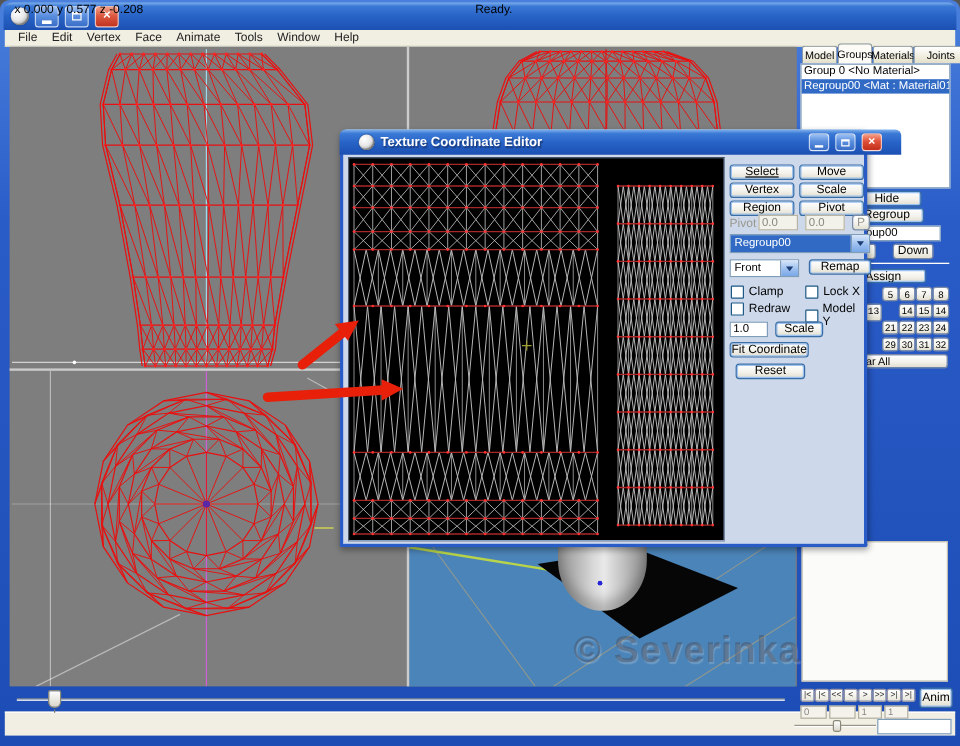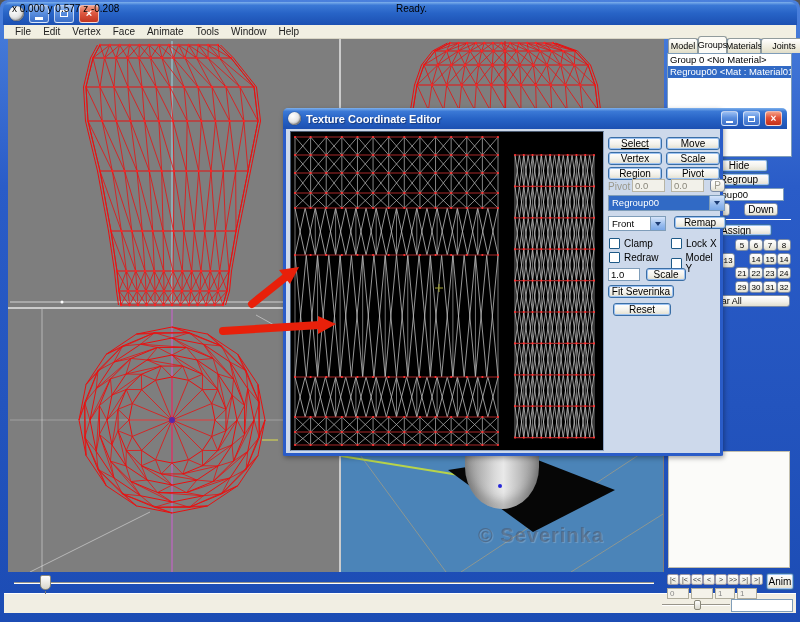--- a/index.html
+++ b/index.html
@@ -68,34 +68,34 @@
     background:linear-gradient(180deg,#fefefe,#d8d6ca);border:1px solid #8a887a;border-radius:2px 2px 5px 5px;}
   .tick{left:45px;top:591px;width:1px;height:3px;background:#777;z-index:5;}
   .statusbar{left:4px;top:593px;width:792px;height:20px;background:#f1eee3;border-top:1px solid #fff;z-index:4;}
   .statustext{position:absolute;font-size:10px;color:#000;top:3px;z-index:5;}
   .pbtn{position:absolute;width:12px;height:11px;font-size:7px;color:#333;display:flex;align-items:center;justify-content:center;
     background:linear-gradient(180deg,#fff,#e8e6da);border:1px solid #9a98a8;border-radius:2px;z-index:6;padding:0;}
   .pfield{position:absolute;height:11px;background:#f4f2ea;border:1px solid #b0ad9d;font-size:8px;color:#888;padding:0 2px;z-index:6;}
   
   #dialog{left:283px;top:108px;width:440px;height:348px;z-index:100;background:#cdd9eb;
     border:3px solid #2a5cc8;border-top:none;border-radius:6px 6px 2px 2px;box-shadow:1px 2px 5px rgba(0,0,0,.35);}
-  .dlgtitle{position:absolute;left:-3px;top:0;width:504px;height:21px;border-radius:5px 5px 0 0;
+  .dlgtitle{position:absolute;left:-3px;top:0;width:468px;height:21px;border-radius:5px 5px 0 0;
     background:linear-gradient(180deg,#7fb1ec 0%,#3b79d6 16%,#2763c6 52%,#1c50b2 100%);
-    display:flex;align-items:center;gap:5px;padding:0 5px;}
+    display:flex;align-items:center;gap:5px;padding:0 16px;}
   .dlgtitle .t{color:#fff;font-size:11px;font-weight:bold;text-shadow:1px 1px 1px #1a3a7a;flex:1;}
   .dlgbtn{width:17px;height:15px;border-radius:3px;border:1px solid rgba(255,255,255,.65);
     background:linear-gradient(180deg,#9cc0f4,#5a8ede 45%,#3a6ec8);display:flex;align-items:center;justify-content:center;
     color:#fff;font-size:10px;font-weight:bold;line-height:1;}
   .dlgbtn.red{background:linear-gradient(180deg,#f59f86,#e05038 45%,#c22f1a);}
   #uvcanvas{position:absolute;left:4px;top:23px;width:314px;height:320px;background:#000;
     border:1px solid #8aa0c0;border-top-color:#4a5a70;border-left-color:#4a5a70;}
   .dlab{position:absolute;font-size:10px;color:#000;z-index:5;}
   .dlab.dis{color:#9a988c;}
   
-  #watermark{left:478px;top:524px;font-size:20px;font-weight:bold;letter-spacing:1px;
+  #watermark{left:478px;top:524px;font-size:31px;font-weight:bold;letter-spacing:1px;
     color:rgba(72,72,84,.42);text-shadow:1px 1px 1px rgba(255,255,255,.2);z-index:40;white-space:nowrap;}
   #arrows{left:0;top:0;z-index:300;pointer-events:none;}
 </style>
 </head>
 <body>
 
 <div id="root">
 
   <div class="abs titlebar">
     <div class="appicon"></div>
@@ -2134,21 +2134,21 @@
       <div class="chkbox"></div>
         <span>Redraw</span>
     </div>
     <div class="chk" style="left:385px;top:144px;">
       <div class="chkbox"></div>
         <span>Model Y</span>
     </div>
 
     <input class="field" style="left: 322px; top: 160px; width: 32px; height: 13px;" value="1.0">
     <button class="xpbtn glow" style="left:360px;top:160px;width:40px;height:13px;">Scale</button>
-    <button class="xpbtn glow" style="left:322px;top:177px;width:66px;height:13px;">Fit Severinka</button>
+    <button class="xpbtn glow" style="left:322px;top:177px;width:66px;height:13px;">Fit Coordinate</button>
     <button class="xpbtn glow" style="left:327px;top:195px;width:58px;height:13px;">Reset</button>
   </div>
 
   <div class="abs" id="watermark">© Severinka</div>
 
   <svg id="arrows" class="abs" width="800" height="622">
     <line x1="252" y1="304" x2="287" y2="276" stroke="#e8200a" stroke-width="8" stroke-linecap="round"></line>
     <polygon points="299,267 290,284 279,270" fill="#e8200a"></polygon>
     <line x1="223" y1="331" x2="320" y2="325" stroke="#e8200a" stroke-width="8" stroke-linecap="round"></line>
     <polygon points="336,324 318,316 318,334" fill="#e8200a"></polygon>

